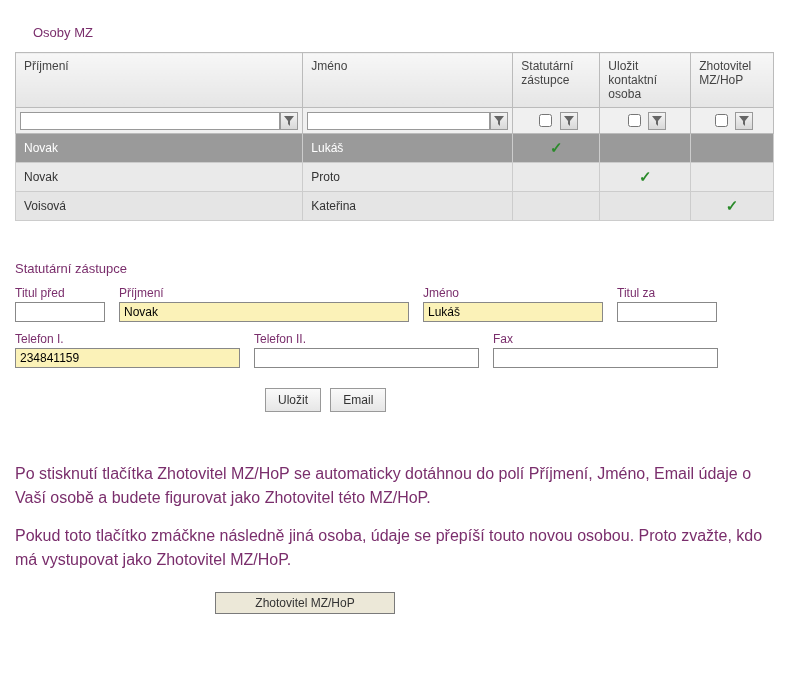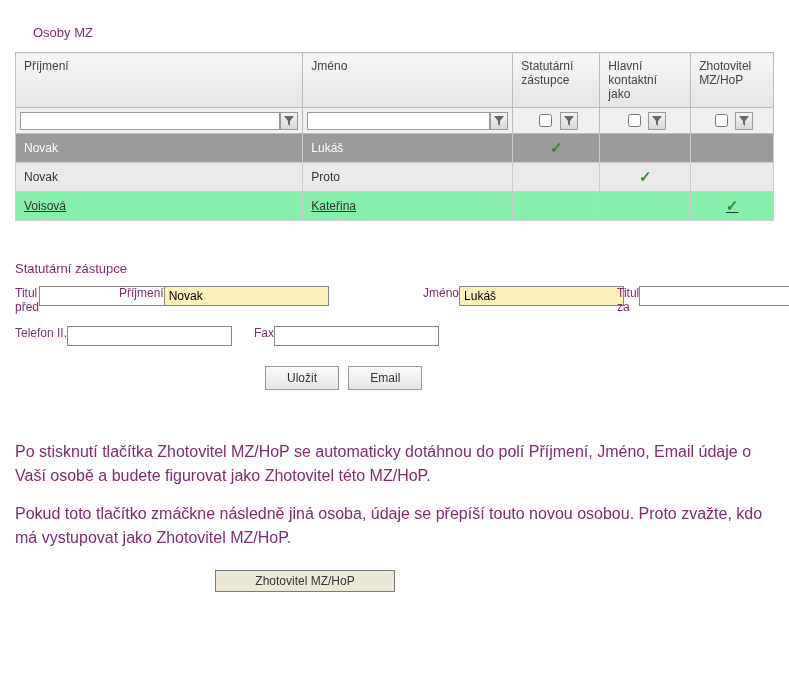--- a/index.html
+++ b/index.html
@@ -65,43 +65,43 @@
   table.grid tbody.data-body td {
     border: 1px solid #ccc;
     padding: 5px 8px;
     font-size: 12px;
   }
   tr.row-selected td {
     background: #9a9a9a;
     color: #fff;
   }
   tr.row-alt td { background: #eaeaea; }
-  tr.row-norm td { background: #86efac; text-decoration: underline; }
+  tr.row-norm td { background: #e5e5e5; }
   .checkmark { color: #2a8a2a; font-size: 15px; font-weight: bold; }
   .form-section { margin-top: 40px; }
   .form-heading {
     color: #7a2e6c;
     font-size: 13px;
     margin-bottom: 10px;
   }
   .form-row { display: flex; gap: 14px; margin-bottom: 10px; }
-  .form-field { display: flex; }
+  .form-field { display: flex; flex-direction: column; }
   .form-label { color: #7a2e6c; font-size: 12px; margin-bottom: 2px; }
   .form-input {
     border: 1px solid #888;
     height: 20px;
     padding: 0 4px;
     font-size: 12px;
     background: #fff;
   }
   .form-input.hl { background: #fbf2b8; }
   .btn-row { margin: 20px 0 0 250px; }
   .btn {
     display: inline-block;
-    padding: 4px 21px;
+    padding: 4px 12px;
     background: linear-gradient(#fafafa,#e6e6e6);
     border: 1px solid #999;
     font-size: 12px;
     cursor: pointer;
     margin-right: 6px;
   }
   .info-text {
     color: #7a2e6c;
     font-size: 16px;
     line-height: 1.5;
@@ -124,21 +124,21 @@
 <body>
 
 <div class="section-title">Osoby MZ</div>
 
 <table class="grid">
   <thead>
     <tr>
       <th style="width:300px">Příjmení</th>
       <th style="width:170px">Jméno</th>
       <th style="width:90px">Statutární zástupce</th>
-      <th style="width:95px">Hlavní kontaktní jako</th>
+      <th style="width:95px">Uložit kontaktní osoba</th>
       <th style="width:85px">Zhotovitel MZ/HoP</th>
     </tr>
     <tr class="filter-row">
       <td>
         <span style="display:flex;align-items:center;">
           <input class="filter-input" style="flex: 1 1 0%;">
           <span class="filter-btn">
             <svg viewBox="0 0 10 10">
                 <path d="M0 0 L10 0 L6 5 L6 10 L4 8 L4 5 Z" fill="#666"></path>
               </svg>
@@ -223,20 +223,24 @@
       <input class="form-input hl" value="Lukáš" style="">
     </div>
     <div class="form-field" style="width:100px">
       <span class="form-label">Titul za</span>
       <input class="form-input" value="" style="">
     </div>
   </div>
 
   <div class="form-row">
     <div class="form-field" style="width:225px">
+      <span class="form-label">Telefon I.</span>
+      <input class="form-input hl" value="234841159" style="">
+    </div>
+    <div class="form-field" style="width:225px">
       <span class="form-label">Telefon II.</span>
       <input class="form-input" value="" style="">
     </div>
     <div class="form-field" style="width:225px">
       <span class="form-label">Fax</span>
       <input class="form-input" value="" style="">
     </div>
   </div>
 
 

